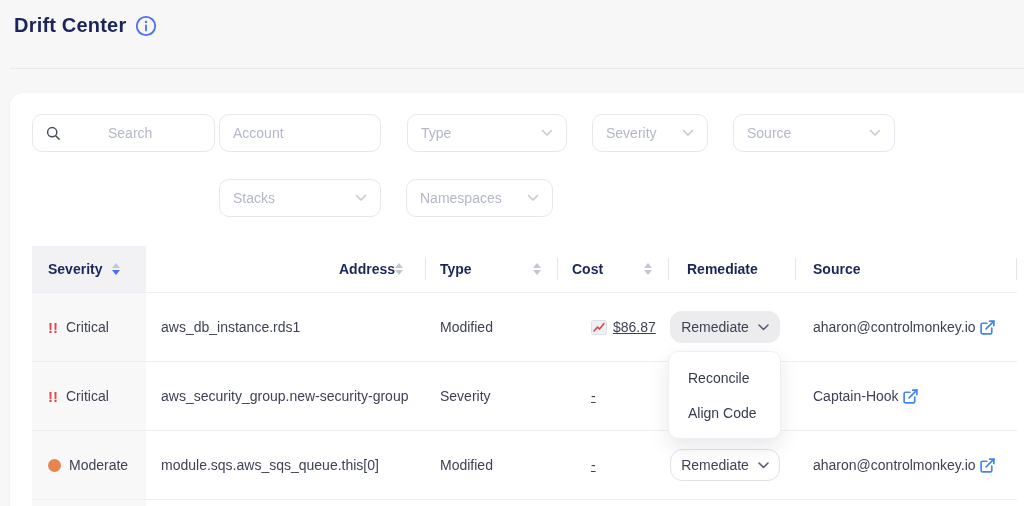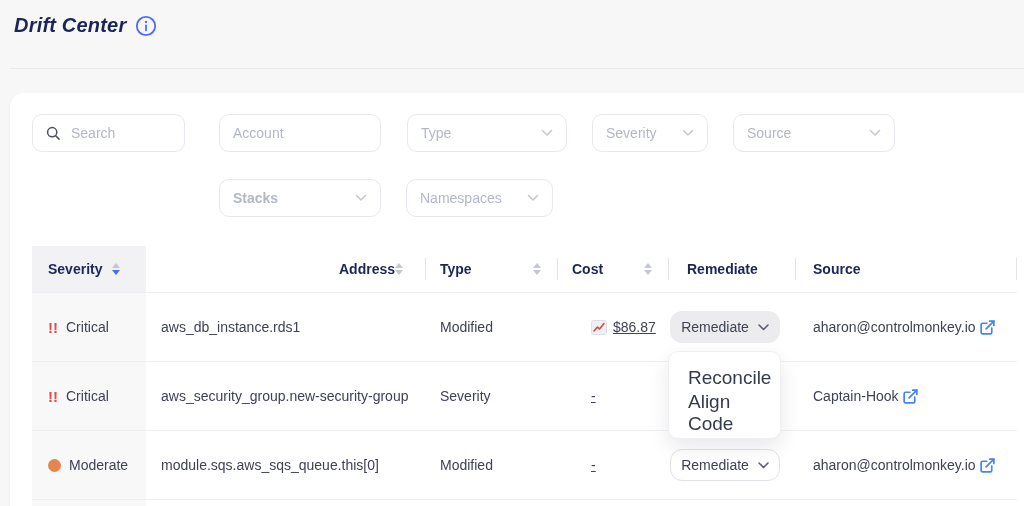--- a/index.html
+++ b/index.html
@@ -3,41 +3,41 @@
 <meta charset="utf-8">
 <style>
   * { box-sizing: border-box; }
   html,body { margin:0; padding:0; background:#f7f7f8; }
   .page {
     position:relative; width:1024px; height:506px; overflow:hidden;
     background:#f7f7f8; font-family:"Liberation Sans", sans-serif;
   }
   
   .page-header { position:absolute; left:14px; top:14px; display:flex; align-items:center; gap:9px; }
-  .page-title { margin:0; font-size:20px; font-weight:700; color:#1b2559; letter-spacing:.2px;font-style:italic; }
+  .page-title { margin:0; font-size:20px; font-weight:700; color:#1b2559; letter-spacing:.2px; }
   .page-divider { position:absolute; left:10px; right:0; top:68px; height:1px; background:#e9e9ee; }
 
   
   .card {
     position:absolute; left:10px; top:93px; width:1014px; height:440px;
     background:#fff; border-radius:14px 0 0 0; box-shadow:0 1px 3px rgba(25,30,60,.05);
   }
 
   
   .filter {
     position:absolute; height:38px; background:#fff; border:1px solid #e7e8ee;
     border-radius:10px; display:flex; align-items:center; padding:0 13px;
     color:#b4b8c5; font-size:14px; justify-content:space-between; cursor:pointer;
   }
-  .f-search     { left:22px;  top:21px; width:153px; justify-content:space-between; }
+  .f-search     { left:22px;  top:21px; width:183px; justify-content:space-between;gap:37px; }
   .f-account    { left:209px; top:21px; width:162px; }
   .f-type       { left:397px; top:21px; width:160px; }
   .f-severity   { left:582px; top:21px; width:116px; }
   .f-source     { left:723px; top:21px; width:162px; }
-  .f-stacks     { left:209px; top:86px; width:162px;font-weight:bold; }
+  .f-stacks     { left:209px; top:86px; width:162px; }
   .f-namespaces { left:396px; top:86px; width:147px; }
   .f-search input {
     border:none; outline:none; flex:1; margin-left:8px; background:transparent;
     font-family:"Liberation Sans", sans-serif; font-size:14px; color:#3f4254; min-width:0;
   }
   .f-search input::placeholder { color:#b4b8c5; }
 
   
   .table { position:absolute; left:22px; top:153px; width:985px; }
   .trow { display:flex; align-items:stretch; }
@@ -89,21 +89,21 @@
   .btn-outline { background:#fff; border:1px solid #dfe2e8; }
 
   
   .menu {
     position:absolute; left:668px; top:351px; width:113px; background:#fff;
     border:1px solid #f0f0f3; border-radius:10px; padding:8px 0; z-index:5;
     box-shadow:0 8px 20px rgba(25,30,60,.10);
   }
   .menu-item {
     height:35px; display:flex; align-items:center; padding-left:19px;
-    font-size:19px; color:#333c4e; cursor:pointer;
+    font-size:14px; color:#333c4e; cursor:pointer;
   }
 
   .ext-link { display:flex; cursor:pointer; flex:0 0 auto; }
   .cost-icon { display:flex; flex:0 0 auto; }
 </style>
 </head>
 <body>
 
 <div class="page">
 

